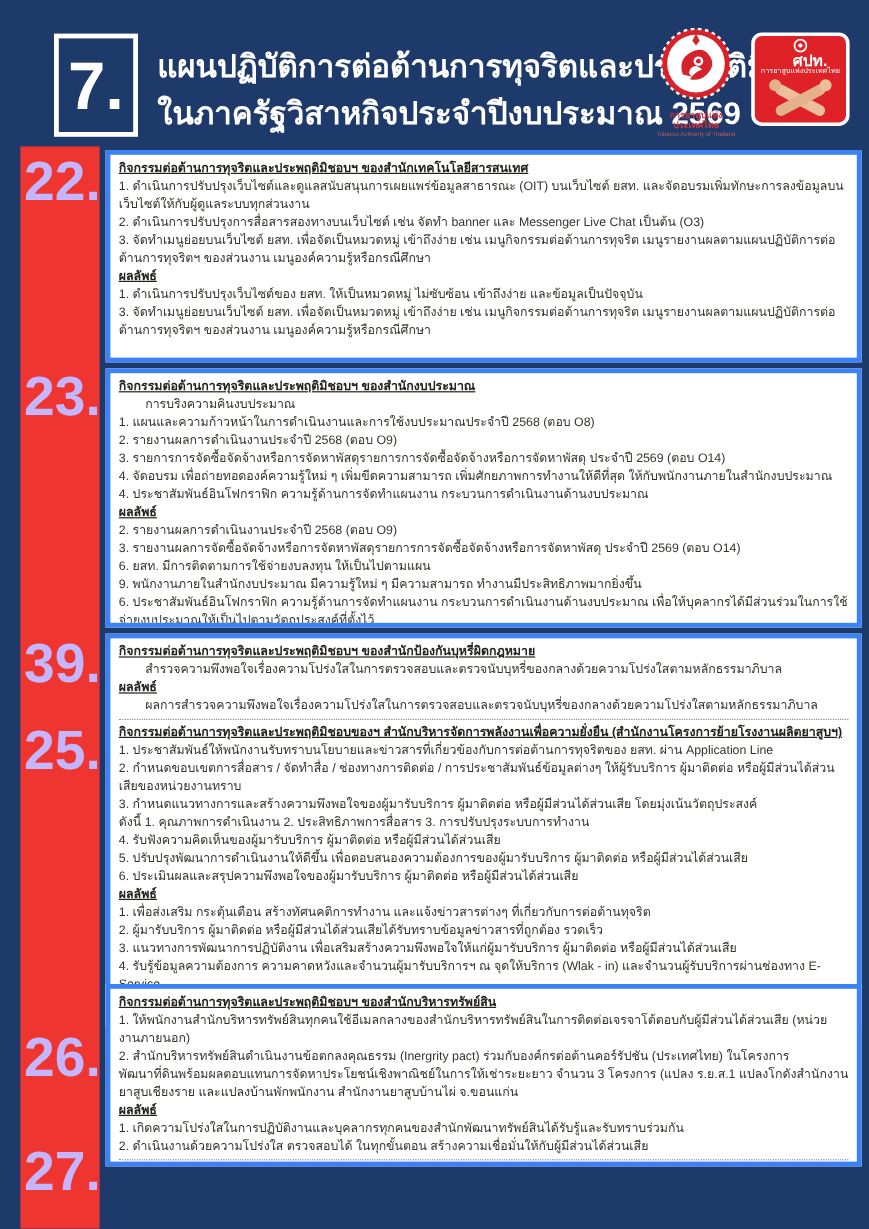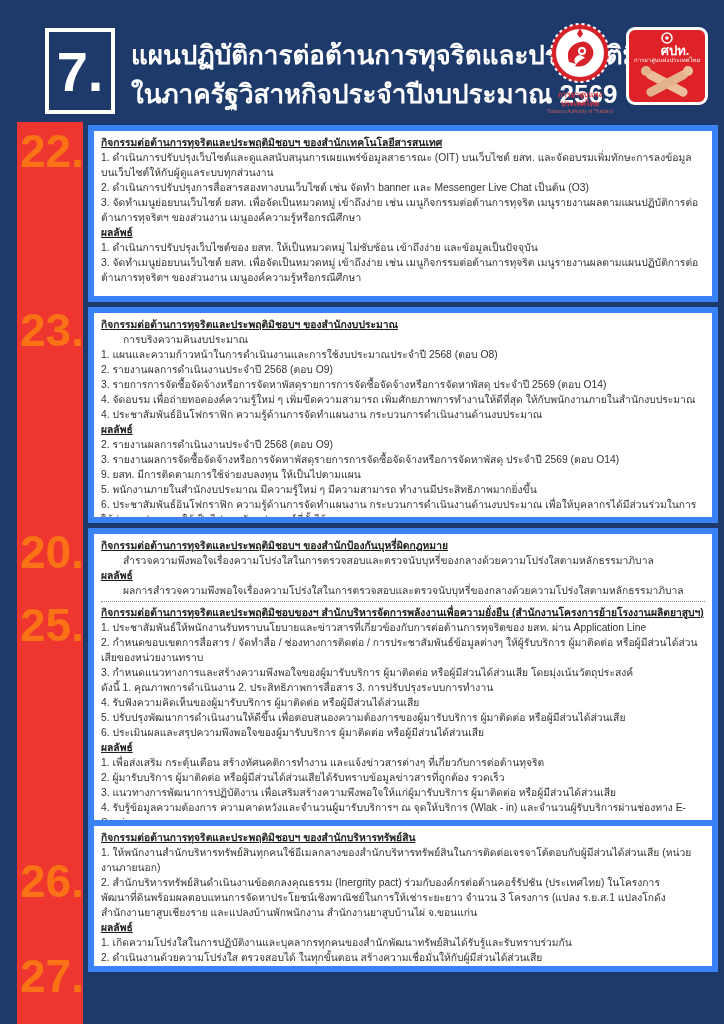--- a/index.html
+++ b/index.html
@@ -27,28 +27,28 @@
     display:flex;flex-direction:column;align-items:center;overflow:hidden;
   }
   .cpot-emblem{margin-top:2px;}
   .cpot-title{color:#fff;font-weight:bold;font-size:13px;line-height:13px;margin-left:16px;}
   .cpot-sub{color:#fff;font-size:6px;line-height:7px;white-space:nowrap;}
   .cpot-arms{margin-top:1px;}
   
   .strip{position:absolute;left:17px;top:122px;width:66px;height:902px;background:#ee3530;}
   .strip-num{
     position:absolute;left:17px;width:70px;text-align:center;
-    color:#f97316;font-size:46px;font-weight:bold;line-height:50px;
+    color:#c4b5fd;font-size:46px;font-weight:bold;line-height:50px;
     font-family:"Liberation Sans","DejaVu Sans",sans-serif;
   }
   .n1{top:126px}.n2{top:305px}.n3{top:527px}.n4{top:600px}.n5{top:856px}.n6{top:951px}
   
   .panel{
     position:absolute;left:88px;width:630px;box-sizing:border-box;
-    background:#ffffff;border:6px solid #3b82f6;
+    background:#ffffff;border:4px solid #3b82f6;
     padding:4px 7px 2px 7px;overflow:hidden;
   }
   .p1{top:125px;height:177px}
   .p2{top:307px;height:216px}
   .p3{top:528px;height:327px}
   .p4{top:820px;height:152px}
   .line{
     font-size:10.3px;line-height:15px;color:#35332e;
     font-family:"Liberation Sans","DejaVu Sans",sans-serif;
   }
@@ -95,21 +95,21 @@
       <rect x="6" y="14" width="46" height="9" rx="4.5" fill="#e3b18c" transform="rotate(-28 29 18)"></rect>
       <circle cx="50" cy="6" r="5" fill="#ecbe9b"></circle>
       <circle cx="8" cy="6" r="5" fill="#e3b18c"></circle>
     </g>
   </svg>
 </div>
 
 <div class="strip"></div>
 <div class="strip-num n1">22.</div>
 <div class="strip-num n2">23.</div>
-<div class="strip-num n3">20.</div>
+<div class="strip-num n3">39.</div>
 <div class="strip-num n4">25.</div>
 <div class="strip-num n5">26.</div>
 <div class="strip-num n6">27.</div>
 
 <div class="panel p1">
     <div class="line header">กิจกรรมต่อต้านการทุจริตและประพฤติมิชอบฯ ของสำนักเทคโนโลยีสารสนเทศ</div>
     <div class="line item">1. ดำเนินการปรับปรุงเว็บไซต์และดูแลสนับสนุนการเผยแพร่ข้อมูลสาธารณะ (OIT) บนเว็บไซต์ ยสท. และจัดอบรมเพิ่มทักษะการลงข้อมูลบนเว็บไซต์ให้กับผู้ดูแลระบบทุกส่วนงาน</div>
     <div class="line item">2. ดำเนินการปรับปรุงการสื่อสารสองทางบนเว็บไซต์ เช่น จัดทำ banner และ Messenger Live Chat เป็นต้น (O3)</div>
     <div class="line item">3. จัดทำเมนูย่อยบนเว็บไซต์ ยสท. เพื่อจัดเป็นหมวดหมู่ เข้าถึงง่าย เช่น เมนูกิจกรรมต่อต้านการทุจริต เมนูรายงานผลตามแผนปฏิบัติการต่อต้านการทุจริตฯ ของส่วนงาน เมนูองค์ความรู้หรือกรณีศึกษา</div>
     <div class="line result">ผลลัพธ์</div>
@@ -120,22 +120,22 @@
     <div class="line header">กิจกรรมต่อต้านการทุจริตและประพฤติมิชอบฯ ของสำนักงบประมาณ</div>
     <div class="line indent">การบริงความคินงบประมาณ</div>
     <div class="line item">1. แผนและความก้าวหน้าในการดำเนินงานและการใช้งบประมาณประจำปี 2568 (ตอบ O8)</div>
     <div class="line item">2. รายงานผลการดำเนินงานประจำปี 2568 (ตอบ O9)</div>
     <div class="line item">3. รายการการจัดซื้อจัดจ้างหรือการจัดหาพัสดุรายการการจัดซื้อจัดจ้างหรือการจัดหาพัสดุ ประจำปี 2569 (ตอบ O14)</div>
     <div class="line item">4. จัดอบรม เพื่อถ่ายทอดองค์ความรู้ใหม่ ๆ เพิ่มขีดความสามารถ เพิ่มศักยภาพการทำงานให้ดีที่สุด ให้กับพนักงานภายในสำนักงบประมาณ</div>
     <div class="line item">4. ประชาสัมพันธ์อินโฟกราฟิก ความรู้ด้านการจัดทำแผนงาน กระบวนการดำเนินงานด้านงบประมาณ</div>
     <div class="line result">ผลลัพธ์</div>
     <div class="line item">2. รายงานผลการดำเนินงานประจำปี 2568 (ตอบ O9)</div>
     <div class="line item">3. รายงานผลการจัดซื้อจัดจ้างหรือการจัดหาพัสดุรายการการจัดซื้อจัดจ้างหรือการจัดหาพัสดุ ประจำปี 2569 (ตอบ O14)</div>
-    <div class="line item">9. ยสท. มีการติดตามการใช้จ่ายงบลงทุน ให้เป็นไปตามแผน</div>
-    <div class="line item">5. พนักงานภายในสำนักงบประมาณ มีความรู้ใหม่ ๆ มีความสามารถ ทำงานมีประสิทธิภาพมากยิ่งขึ้น</div>
+    <div class="line item">6. ยสท. มีการติดตามการใช้จ่ายงบลงทุน ให้เป็นไปตามแผน</div>
+    <div class="line item">9. พนักงานภายในสำนักงบประมาณ มีความรู้ใหม่ ๆ มีความสามารถ ทำงานมีประสิทธิภาพมากยิ่งขึ้น</div>
     <div class="line item">6. ประชาสัมพันธ์อินโฟกราฟิก ความรู้ด้านการจัดทำแผนงาน กระบวนการดำเนินงานด้านงบประมาณ เพื่อให้บุคลากรได้มีส่วนร่วมในการใช้จ่ายงบประมาณให้เป็นไปตามวัตถุประสงค์ที่ตั้งไว้</div>
   </div>
 <div class="panel p3">
     <div class="line header">กิจกรรมต่อต้านการทุจริตและประพฤติมิชอบฯ ของสำนักป้องกันบุหรี่ผิดกฎหมาย</div>
     <div class="line indent">สำรวจความพึงพอใจเรื่องความโปร่งใสในการตรวจสอบและตรวจนับบุหรี่ของกลางด้วยความโปร่งใสตามหลักธรรมาภิบาล</div>
     <div class="line result">ผลลัพธ์</div>
     <div class="line indent">ผลการสำรวจความพึงพอใจเรื่องความโปร่งใสในการตรวจสอบและตรวจนับบุหรี่ของกลางด้วยความโปร่งใสตามหลักธรรมาภิบาล</div>
     <div class="divider"></div>
     <div class="line header">กิจกรรมต่อต้านการทุจริตและประพฤติมิชอบของฯ สำนักบริหารจัดการพลังงานเพื่อความยั่งยืน (สำนักงานโครงการย้ายโรงงานผลิตยาสูบฯ)</div>
     <div class="line item">1. ประชาสัมพันธ์ให้พนักงานรับทราบนโยบายและข่าวสารที่เกี่ยวข้องกับการต่อต้านการทุจริตของ ยสท. ผ่าน Application Line</div>

